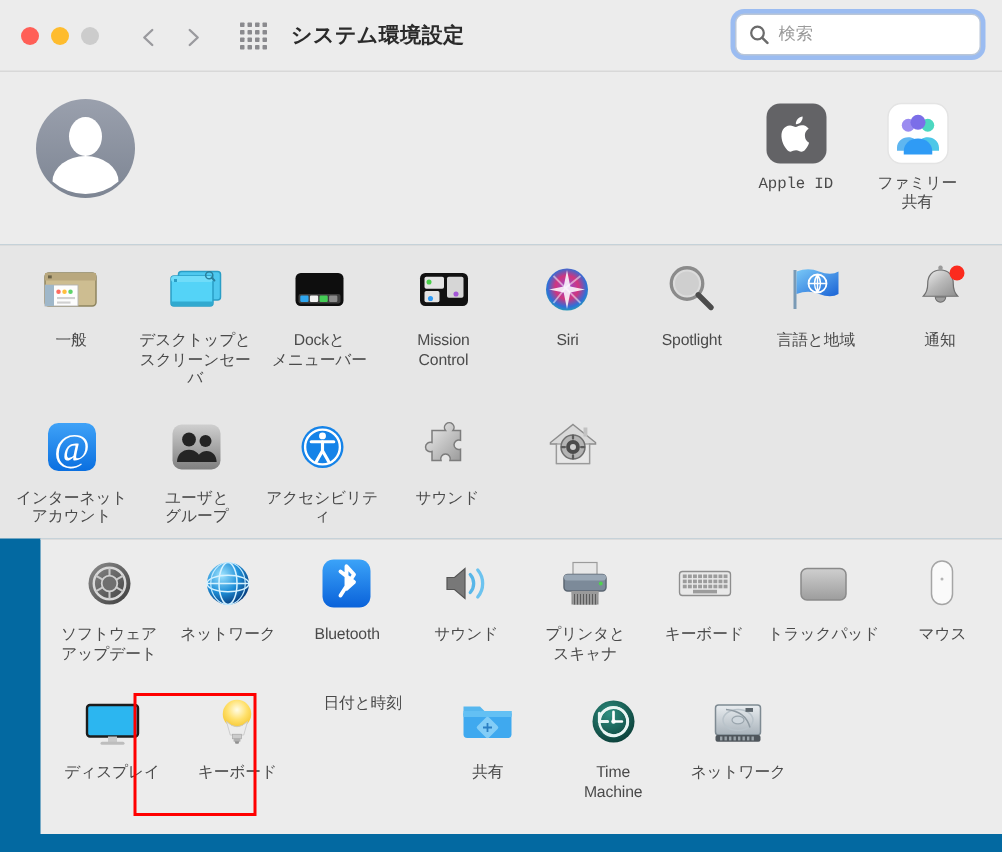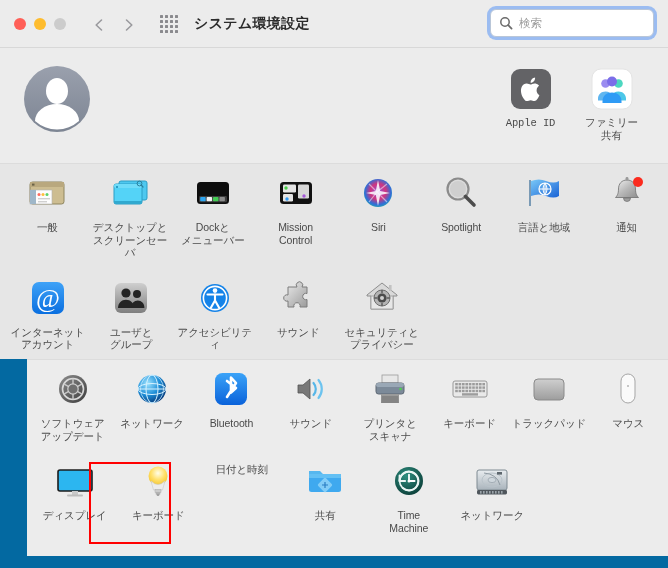--- a/index.html
+++ b/index.html
@@ -391,22 +391,20 @@
             <svg width="44" height="44" viewBox="0 0 44 44">
               <path d="M22 7 L37 19 v1 h-4 v13 h-22 V20 H7 v-1z" fill="#d9d9d9" stroke="#8d8d8d" stroke-width="1"></path>
               <rect x="11" y="20" width="22" height="13" fill="#e7e7e7" stroke="#9a9a9a" stroke-width="0.8"></rect>
               <circle cx="22" cy="22" r="8" fill="#b4b4b4" stroke="#6e6e6e" stroke-width="1"></circle>
               <circle cx="22" cy="22" r="4.6" fill="#4b4b4b"></circle>
               <circle cx="22" cy="22" r="2" fill="#cfcfcf"></circle>
               <path d="M22 14.4 v2 M29.4 22 h-2 M22 29.6 v-2 M14.6 22 h2" stroke="#5b5b5b" stroke-width="1.5" stroke-linecap="round"></path>
               <rect x="29" y="9" width="2.6" height="6" fill="#c2c2c2"></rect>
             </svg>
           </span>
-          <span class="caption">セキュリティと
-プライバシー</span>
         </div>
       </div>
     </div>
 
     <div class="band b1" style="height:197px;background:#ececec;margin-left:27px;">
       <div class="row" style="padding-left:6px;">
 
         <div class="cell">
           <span class="glyph">
             <svg width="44" height="44" viewBox="0 0 44 44">

